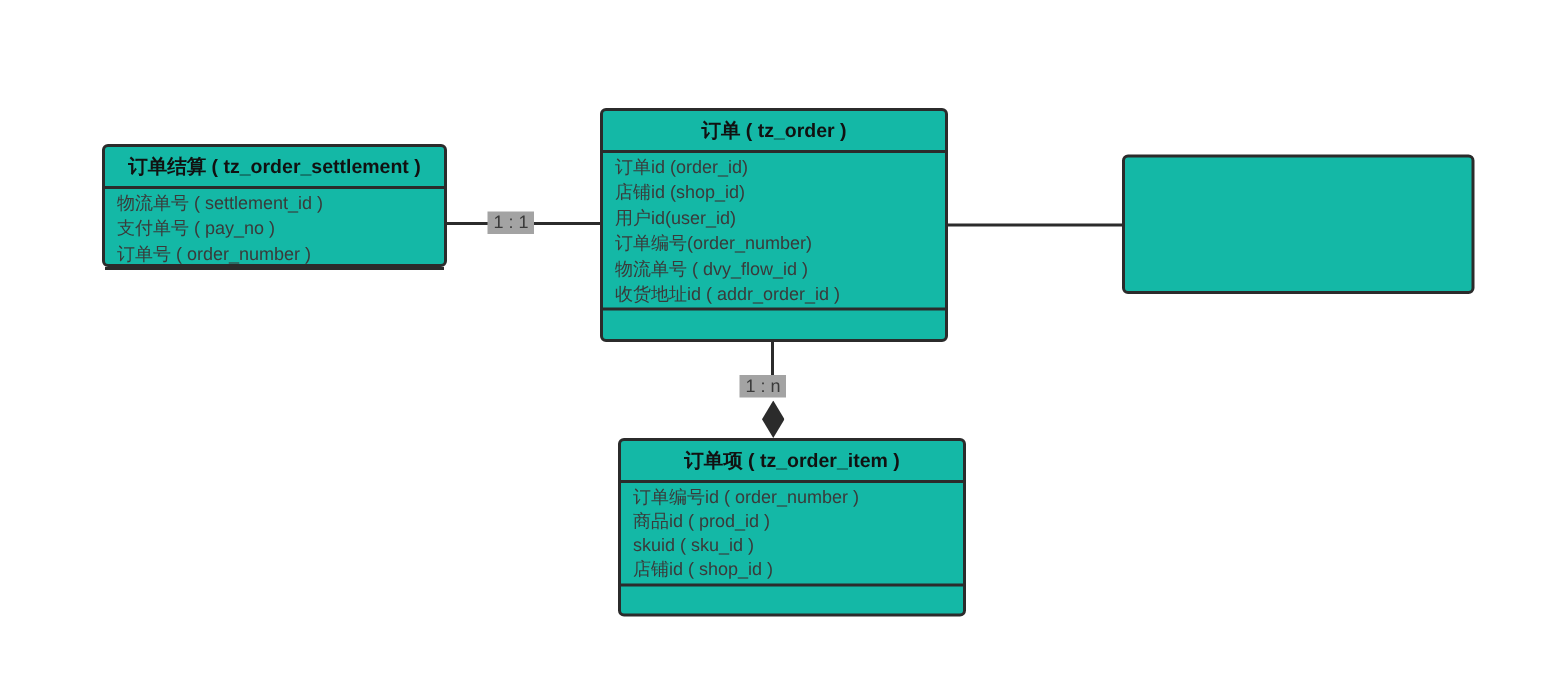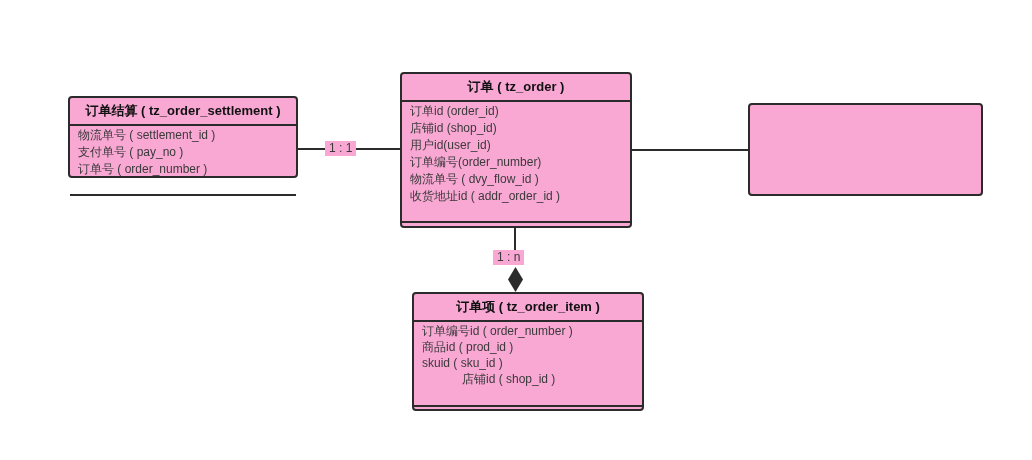--- a/index.html
+++ b/index.html
@@ -10,56 +10,56 @@
   #canvas{
     position:relative;
     width:1032px;
     height:460px;
     background:#ffffff;
     overflow:hidden;
   }
   .etable{
     position:absolute;
     box-sizing:border-box;
-    background:#f9a8d4;
+    background:#14b8a6;
     border:2px solid #2b2b2b;
     border-radius:4px;
   }
   .t-title{
     height:26px;
     line-height:26px;
     text-align:center;
     font-weight:bold;
     font-size:13px;
     color:#111111;
     border-bottom:2px solid #2b2b2b;
     white-space:nowrap;
     overflow:hidden;
   }
   .t-fields{
     box-sizing:content-box;
-    padding:1px 8px 16px 8px;
+    padding:1px 8px 0 8px;
     font-size:12px;
     line-height:17px;
     color:#3a3a3a;
     border-bottom:2px solid #2b2b2b;
     white-space:nowrap;
     overflow:hidden;
   }
   .t-field{height:17px;}
   .t-footer{width:100%;}
   .conn{
     position:absolute;
     background:#2b2b2b;
   }
   .conn-label{
     position:absolute;
     font-size:12px;
     color:#3a3a3a;
-    background:#f9a8d4;
+    background:#a3a3a3;
     padding:0 4px;
     line-height:15px;
     white-space:nowrap;
   }
   .diamond{
     position:absolute;
     background:#2b2b2b;
     clip-path:polygon(50% 0%,100% 50%,50% 100%,0% 50%);
   }
 </style>
@@ -94,21 +94,21 @@
   <div class="etable" style="left:748px;top:103px;width:235px;height:93px;">
     <div class="t-footer"></div>
   </div>
 
   <div class="etable" style="left:412px;top:292px;width:232px;height:119px;">
     <div class="t-title">订单项 ( tz_order_item )</div>
     <div class="t-fields" style="height:66px;line-height:16px;">
       <div class="t-field" style="height:16px;">订单编号id ( order_number )</div>
       <div class="t-field" style="height:16px;">商品id ( prod_id )</div>
       <div class="t-field" style="height:16px;">skuid ( sku_id )</div>
-      <div class="t-field" style="height:16px;margin-left:40px;">店铺id ( shop_id )</div>
+      <div class="t-field" style="height:16px;">店铺id ( shop_id )</div>
     </div>
     <div class="t-footer"></div>
   </div>
 
   <div class="conn" style="left:298px;top:148px;width:102px;height:2px;"></div>
   <div class="conn-label" style="left:325px;top:141px;">1 : 1</div>
 
   <div class="conn" style="left:632px;top:149px;width:116px;height:2px;"></div>
 
   <div class="conn" style="left:514px;top:228px;width:2px;height:24px;"></div>

